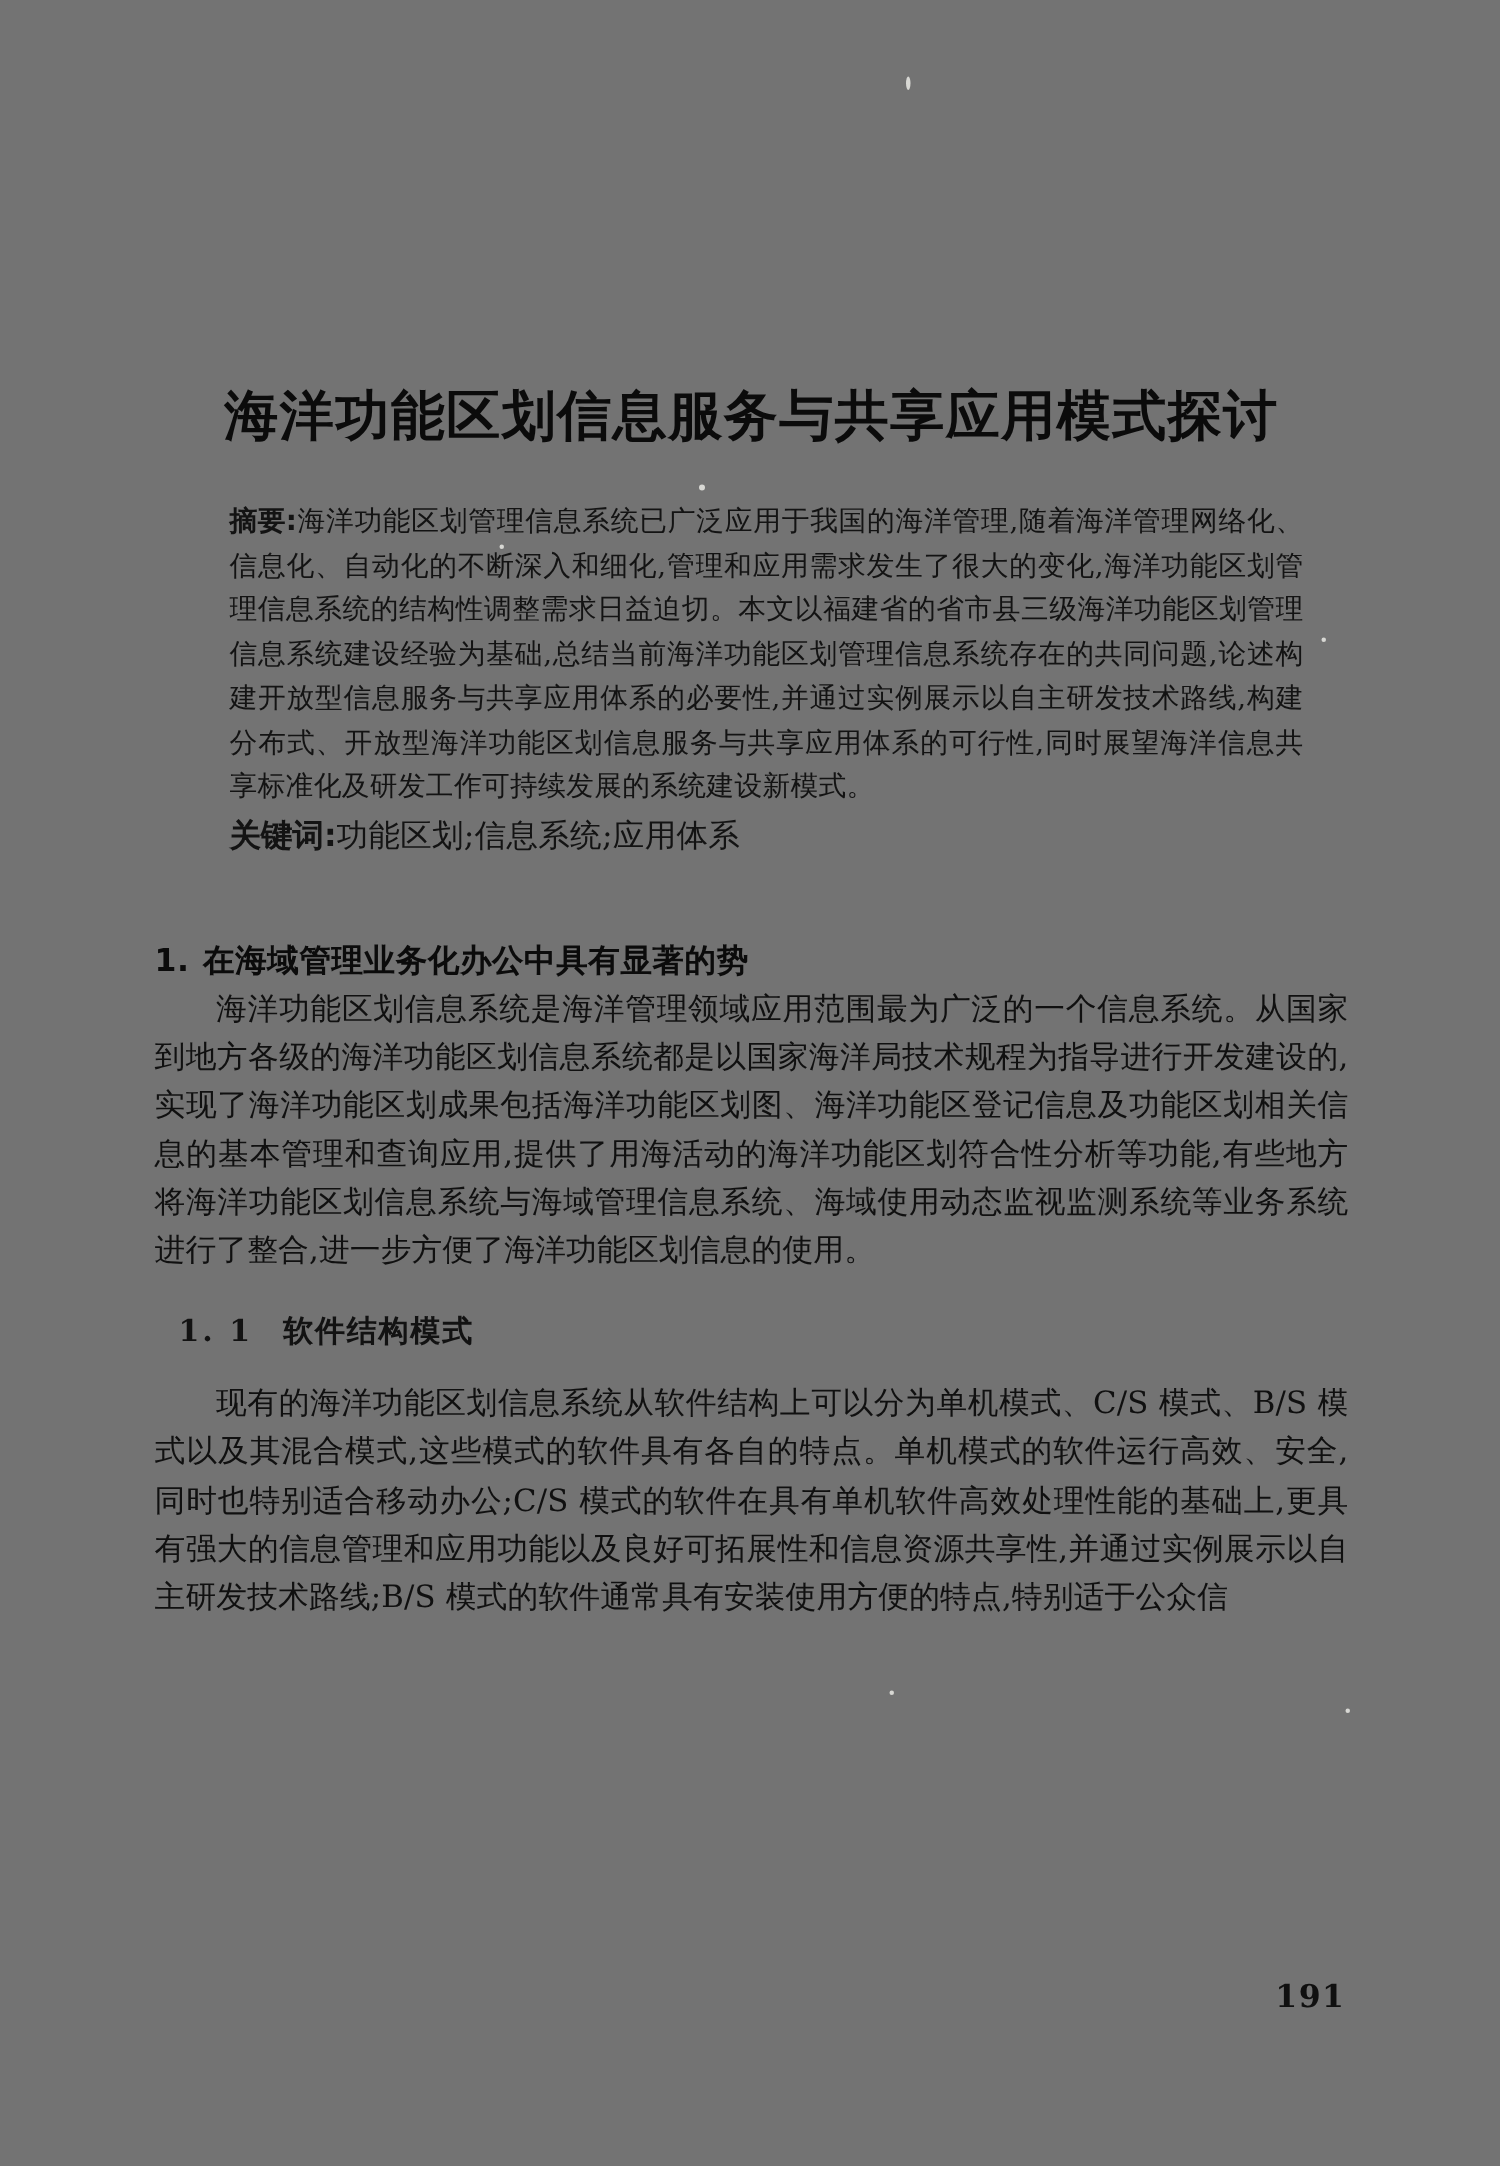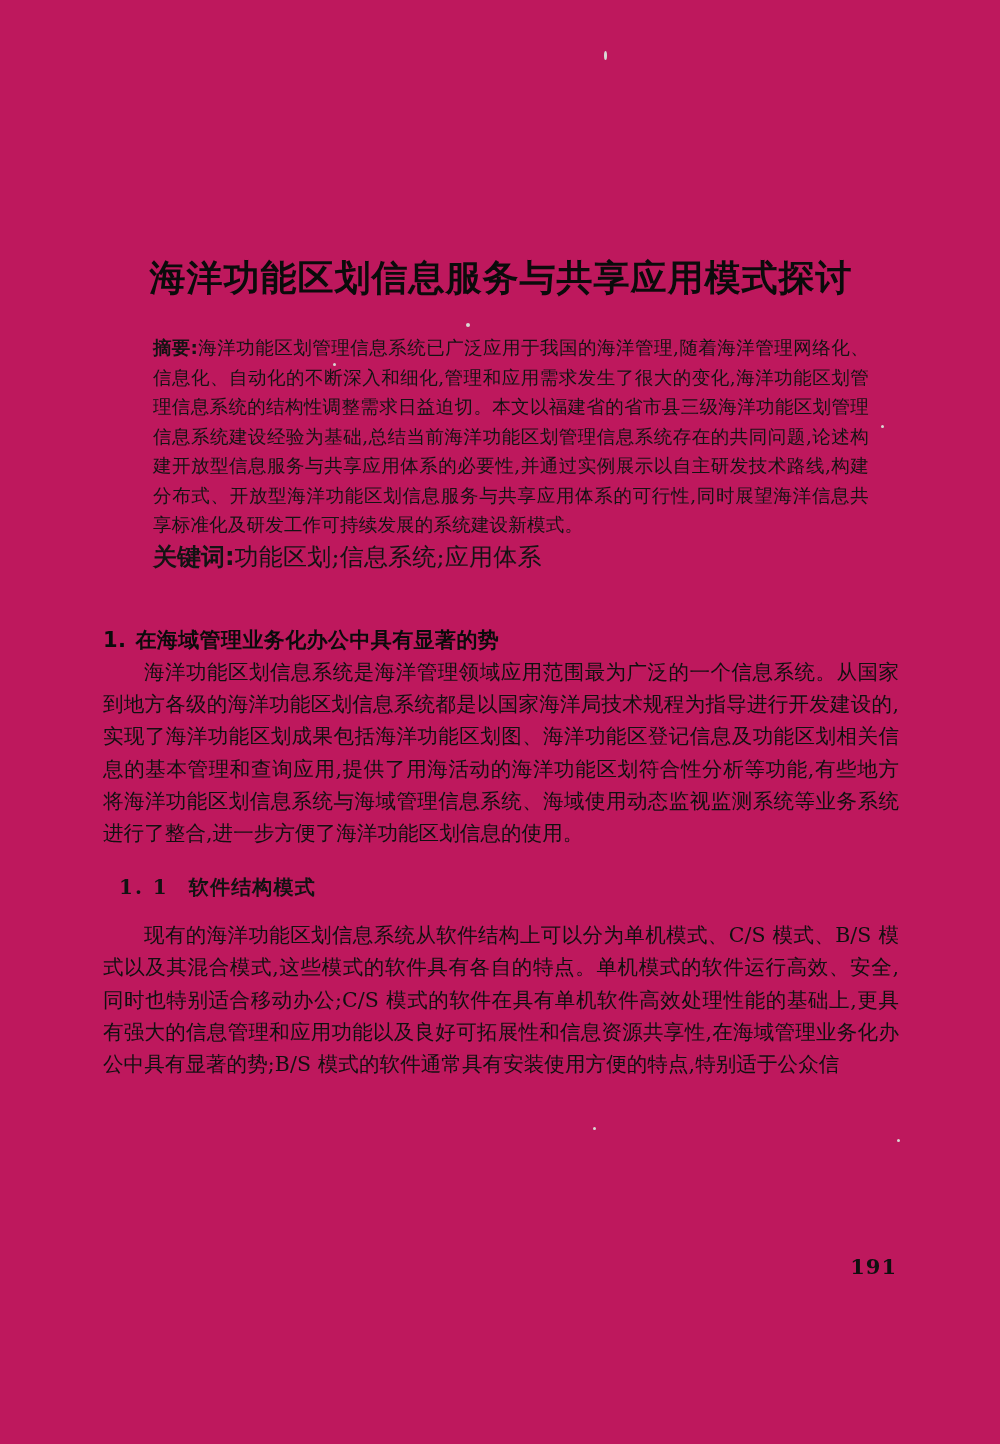--- a/index.html
+++ b/index.html
@@ -7,21 +7,21 @@
     margin: 0;
     padding: 0;
     background: #ffffff;
   }
 
   .page {
     position: relative;
     width: 1000px;
     height: 1444px;
     margin: 0 auto;
-    background: #be185d;
+    background: #737373;
     overflow: hidden;
     font-family: "DejaVu Sans", "Liberation Sans", sans-serif;
     color: #111111;
     -webkit-font-smoothing: antialiased;
   }
 
   
   .speck {
     position: absolute;
     background: #d8d8d4;
@@ -86,21 +86,21 @@
     text-align: justify;
     text-justify: inter-character;
     letter-spacing: 0.2px;
     color: #131313;
   }
 
   .kw-para {
     margin: 0;
     padding-top: 3px;
     font-family: "DejaVu Serif", "Liberation Serif", serif;
-    font-size: 24px;
+    font-size: 21px;
     line-height: 29.5px;
     letter-spacing: 0.2px;
     color: #131313;
   }
 
   .lead {
     font-family: "DejaVu Sans", "Liberation Sans", sans-serif;
     font-weight: 700;
     letter-spacing: 0;
   }
@@ -149,21 +149,21 @@
   }
 
   .body-para.tight {
     padding-top: 2px;
   }
 
   
   .folio {
     position: absolute;
     right: 103px;
-    top: 1254px;
+    top: 1318px;
     font-family: "DejaVu Serif", "Liberation Serif", serif;
     font-weight: 700;
     font-size: 21px;
     letter-spacing: 1px;
     color: #101010;
   }
 </style>
 </head>
 <body>
 
@@ -188,19 +188,19 @@
       <p class="kw-para"><span class="lead">关键词:</span><span>功能区划;信息系统;应用体系</span></p>
     </div>
 
     <h2 class="sec-h1"><span class="num">1.</span><span>在海域管理业务化办公中具有显著的势</span></h2>
 
 
     <p class="body-para tight">海洋功能区划信息系统是海洋管理领域应用范围最为广泛的一个信息系统。从国家到地方各级的海洋功能区划信息系统都是以国家海洋局技术规程为指导进行开发建设的,实现了海洋功能区划成果包括海洋功能区划图、海洋功能区登记信息及功能区划相关信息的基本管理和查询应用,提供了用海活动的海洋功能区划符合性分析等功能,有些地方将海洋功能区划信息系统与海域管理信息系统、海域使用动态监视监测系统等业务系统进行了整合,进一步方便了海洋功能区划信息的使用。</p>
 
     <h3 class="sec-h2"><span class="num">1. 1</span><span>软件结构模式</span></h3>
 
-    <p class="body-para tight">现有的海洋功能区划信息系统从软件结构上可以分为单机模式、C/S 模式、B/S 模式以及其混合模式,这些模式的软件具有各自的特点。单机模式的软件运行高效、安全,同时也特别适合移动办公;C/S 模式的软件在具有单机软件高效处理性能的基础上,更具有强大的信息管理和应用功能以及良好可拓展性和信息资源共享性,在海域管理业务化办公中具有显著的势;B/S 模式的软件通常具有安装使用方便的特点,特别适于公众信</p>
+    <p class="body-para tight">现有的海洋功能区划信息系统从软件结构上可以分为单机模式、C/S 模式、B/S 模式以及其混合模式,这些模式的软件具有各自的特点。单机模式的软件运行高效、安全,同时也特别适合移动办公;C/S 模式的软件在具有单机软件高效处理性能的基础上,更具有强大的信息管理和应用功能以及良好可拓展性和信息资源共享性,并通过实例展示以自主研发技术路线;B/S 模式的软件通常具有安装使用方便的特点,特别适于公众信</p>
 
   </div>
 
   <div class="folio">191</div>
 
 </div>
 
 </body></html>

